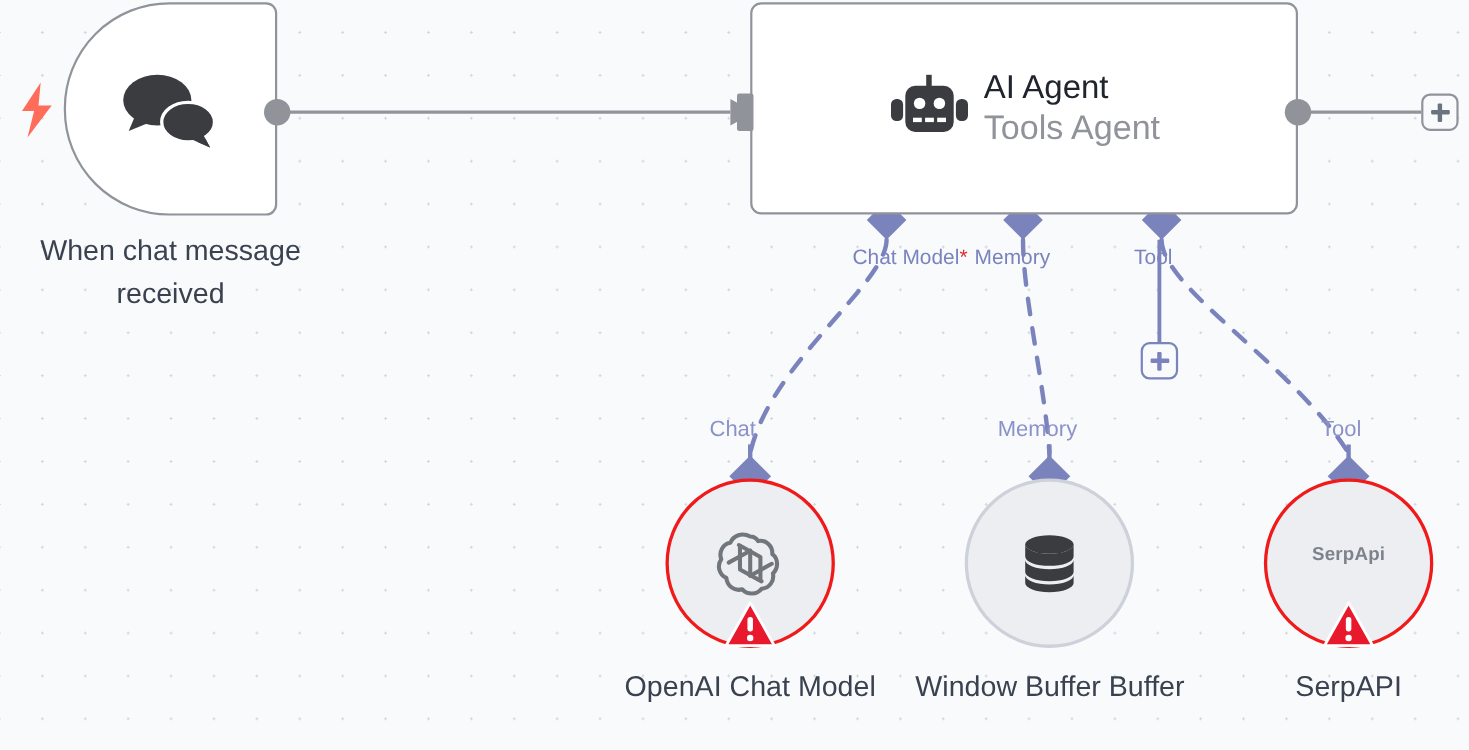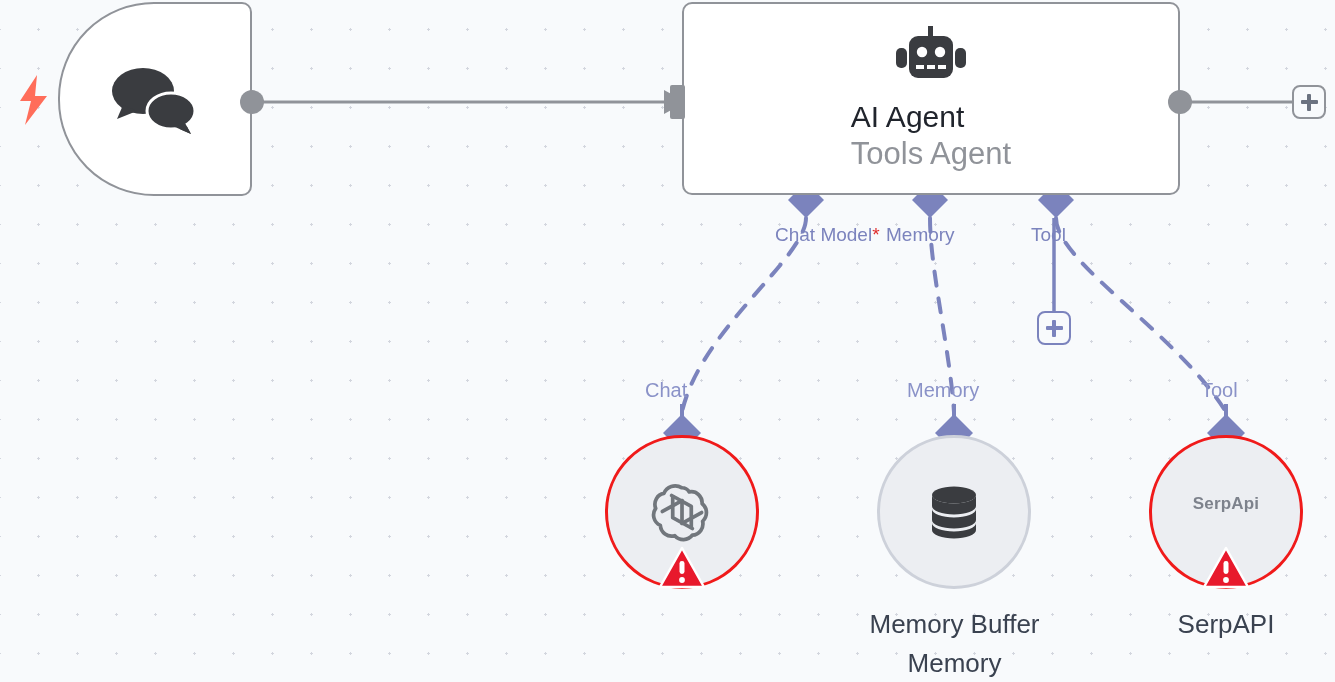--- a/index.html
+++ b/index.html
@@ -57,21 +57,20 @@
     width: 498px;
     height: 193px;
     background: #ffffff;
     border: 2px solid #909399;
     border-radius: 10px;
     box-sizing: border-box;
     display: flex;
     align-items: center;
     justify-content: center;
     gap: 11px;
-    flex-direction: column;
   }
   .agent-text { display: flex; flex-direction: column; align-items: flex-start; }
   .agent-title {
     font-size: 30px;
     color: #20242c;
     line-height: 1.16;
     white-space: nowrap;
   }
   .agent-subtitle {
     font-size: 31px;
@@ -213,20 +212,21 @@
       <ellipse cx="64" cy="50" rx="24" ry="18" fill="#3a3c40"></ellipse>
       <path d="M 78 62 L 84 73 L 68 66 Z" fill="#3a3c40"></path>
       <ellipse cx="64" cy="50" rx="24" ry="18" fill="none" stroke="#ffffff" stroke-width="3"></ellipse>
       <path d="M 78 62 L 84 73 L 68 66 Z" fill="#3a3c40" stroke="#ffffff" stroke-width="0"></path>
     </svg>
   </div>
   <svg class="bolt-icon" viewBox="0 0 34 52">
     <path d="M 21 1 L 4 27 L 15 27 L 9 51 L 31 22 L 19 22 Z" fill="#ff6d5a"></path>
   </svg>
   <div class="out-dot" style="left:240px; top:90px;"></div>
+  <div class="node-caption" style="left:5px; top:208px; width:300px;">When chat message received</div>
 
   <div class="agent-node">
     <svg width="76" height="64" viewBox="0 0 76 64">
       <rect x="35" y="1" width="5" height="12" fill="#3a3c40"></rect>
       <rect x="16" y="11" width="44" height="42" rx="9" fill="#3a3c40"></rect>
       <rect x="3" y="23" width="11" height="20" rx="5" fill="#3a3c40"></rect>
       <rect x="62" y="23" width="11" height="20" rx="5" fill="#3a3c40"></rect>
       <circle cx="29" cy="27" r="5.2" fill="#ffffff"></circle>
       <circle cx="47" cy="27" r="5.2" fill="#ffffff"></circle>
       <rect x="23" y="40" width="8" height="4" fill="#ffffff"></rect>
@@ -268,33 +268,34 @@
         <path d="M22 16 L 41 26.5 L 41 47"></path>
         <path d="M42 48 L 23 37.5 L 23 17"></path>
       </g>
     </svg>
     <svg class="warn-tri" viewBox="0 0 48 44">
       <path d="M24 2 L 46 41 L 2 41 Z" fill="#e8192c" stroke="#ffffff" stroke-width="2.5" stroke-linejoin="round"></path>
       <rect x="21.5" y="15" width="5" height="13" rx="2.4" fill="#ffffff"></rect>
       <circle cx="24" cy="34" r="2.9" fill="#ffffff"></circle>
     </svg>
   </div>
+  <div class="node-caption" style="left:517px; top:605px; width:330px;">OpenAI Chat Model</div>
 
   <div class="endpoint-label" style="left:907px; top:379px;">Memory</div>
   <div class="sub-node" style="left:877px; top:435px;">
     <svg width="60" height="60" viewBox="0 0 60 60">
       <g fill="#3a3c40">
         <ellipse cx="30" cy="13" rx="22" ry="8.4"></ellipse>
         <path d="M8 13 L 8 24 A 22 8.4 0 0 0 52 24 L 52 13 A 22 8.4 0 0 1 8 13 Z"></path>
         <path d="M8 27 L 8 38 A 22 8.4 0 0 0 52 38 L 52 27 A 22 8.4 0 0 1 8 27 Z"></path>
         <path d="M8 41 L 8 48 A 22 8.4 0 0 0 52 48 L 52 41 A 22 8.4 0 0 1 8 41 Z"></path>
       </g>
     </svg>
   </div>
-  <div class="node-caption" style="left:832px; top:605px; width:245px;">Memory Buffer Memory</div>
+  <div class="node-caption" style="left:832px; top:605px; width:245px;">Window Buffer Buffer</div>
 
   <div class="endpoint-label" style="left:1201px; top:379px;">Tool</div>
   <div class="sub-node error" style="left:1149px; top:435px;">
     <span class="serp-logo" style="position:relative; top:-8px;">SerpApi</span>
     <svg class="warn-tri" viewBox="0 0 48 44">
       <path d="M24 2 L 46 41 L 2 41 Z" fill="#e8192c" stroke="#ffffff" stroke-width="2.5" stroke-linejoin="round"></path>
       <rect x="21.5" y="15" width="5" height="13" rx="2.4" fill="#ffffff"></rect>
       <circle cx="24" cy="34" r="2.9" fill="#ffffff"></circle>
     </svg>
   </div>

